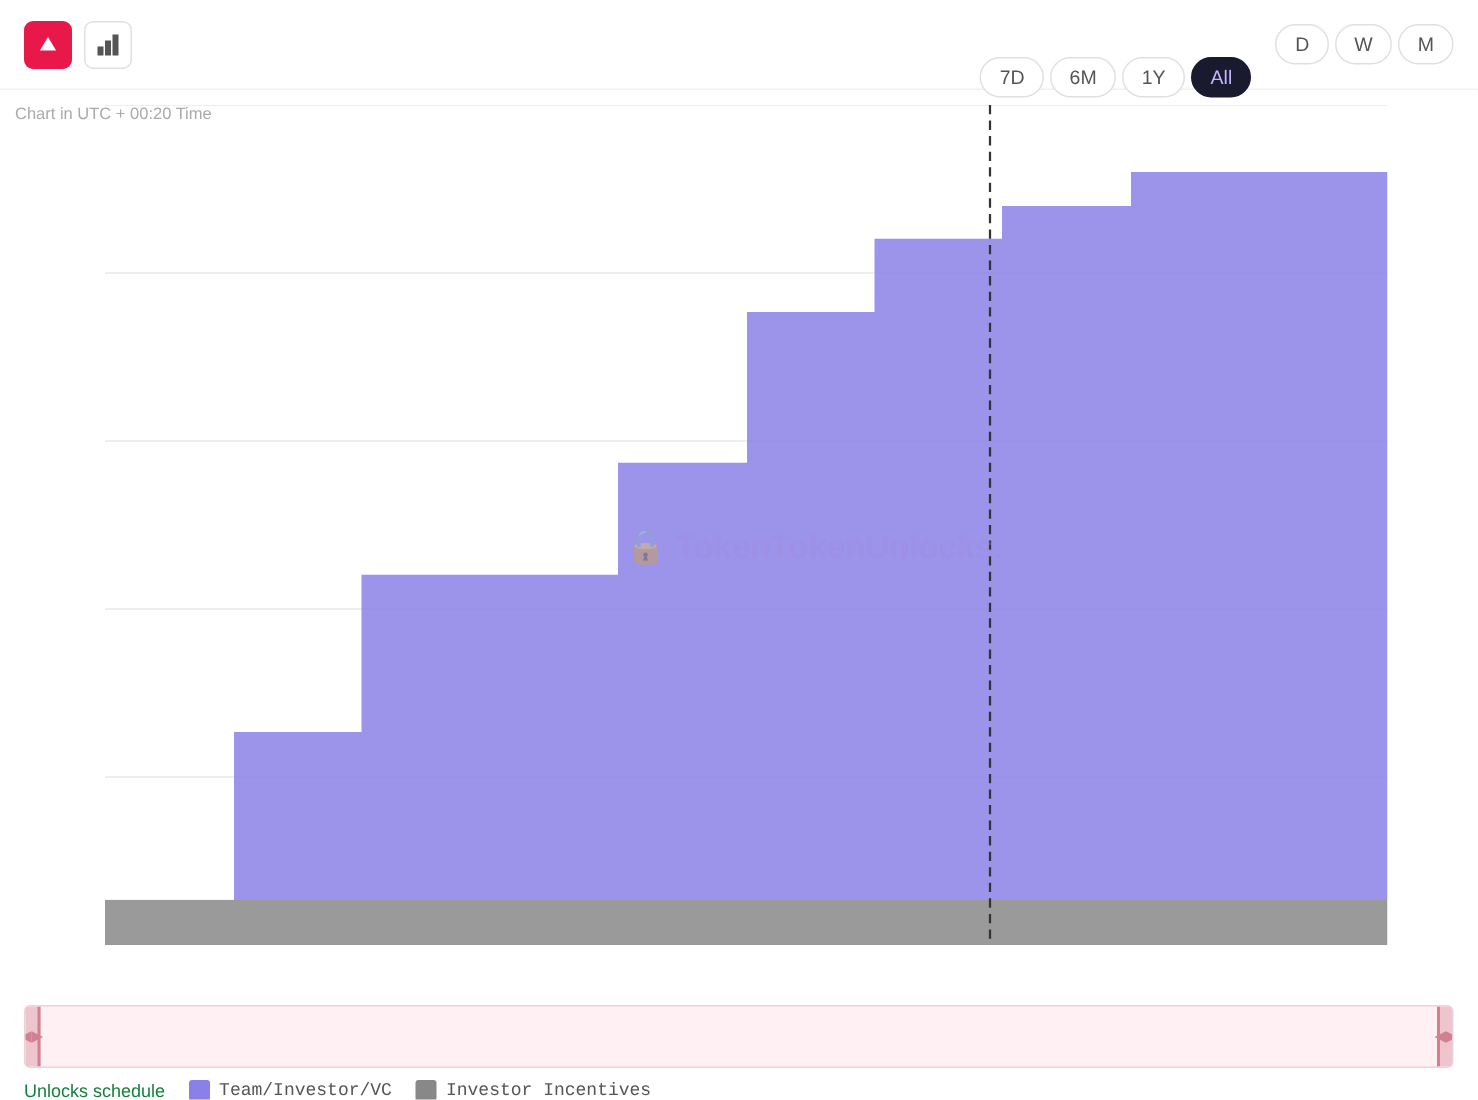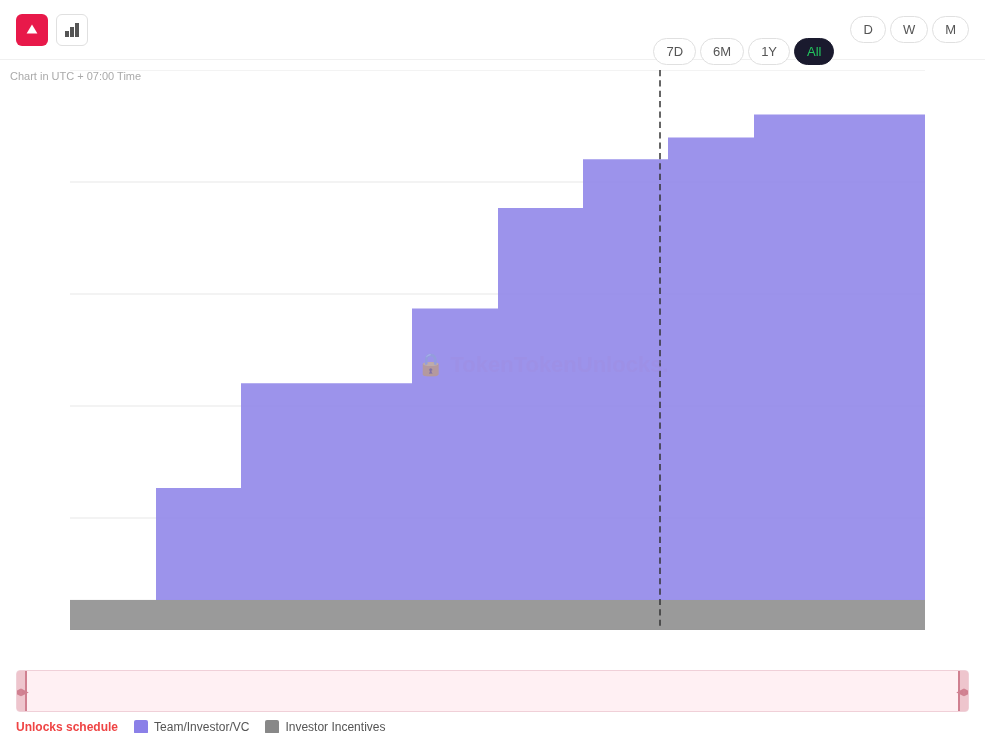--- a/index.html
+++ b/index.html
@@ -66,21 +66,21 @@
       border-radius: 20px;
       background: #fff;
       font-size: 13px;
       color: #555;
       cursor: pointer;
       font-weight: 500;
     }
 
     .time-btn.active {
       background: #1a1a2e;
-      color: #22c55e;
+      color: #c4b5fd;
       border-color: #1a1a2e;
       margin-top: 44px;
     }
 
     .period-group {
       display: flex;
       align-items: center;
       gap: 4px;
       margin-left: 8px;
     }
@@ -171,32 +171,33 @@
       gap: 16px;
       padding: 8px 16px;
       font-size: 12px;
       color: #555;
     }
 
     .legend-item {
       display: flex;
       align-items: center;
       gap: 6px;
+      font-family: Liberation Mono, monospace;
     }
 
     .legend-swatch {
       width: 14px;
       height: 14px;
       border-radius: 2px;
     }
 
     .legend-label-title {
       font-size: 12px;
-      color: #ef4444;
-      font-weight: 700;
+      color: #15803d;
+      font-weight: 400;
     }
   </style>
 </head>
 <body>
 
 <div class="top-bar">
   <div class="logo-area">
     <div class="logo-icon">
       <svg viewBox="0 0 20 20">
         <path d="M4 14 L10 4 L16 14 Z"></path>
@@ -220,21 +221,21 @@
     </div>
     <div class="period-group">
       <button class="period-btn">D</button>
       <button class="period-btn">W</button>
       <button class="period-btn">M</button>
     </div>
   </div>
 </div>
 
 <div class="chart-container">
-  <div class="chart-subtitle">Chart in UTC + 07:00 Time</div>
+  <div class="chart-subtitle">Chart in UTC + 00:20 Time</div>
 
   <div class="watermark">
     <span>🔒</span>
     <span><b>Token</b><span>TokenUnlocks.</span></span>
   </div>
 
   <svg class="chart-svg" viewBox="0 0 855 540" preserveAspectRatio="none">
 
     <line x1="0" y1="0" x2="855" y2="0" stroke="#e8e8e8" stroke-width="1"></line>
     <line x1="0" y1="108" x2="855" y2="108" stroke="#e8e8e8" stroke-width="1"></line>

